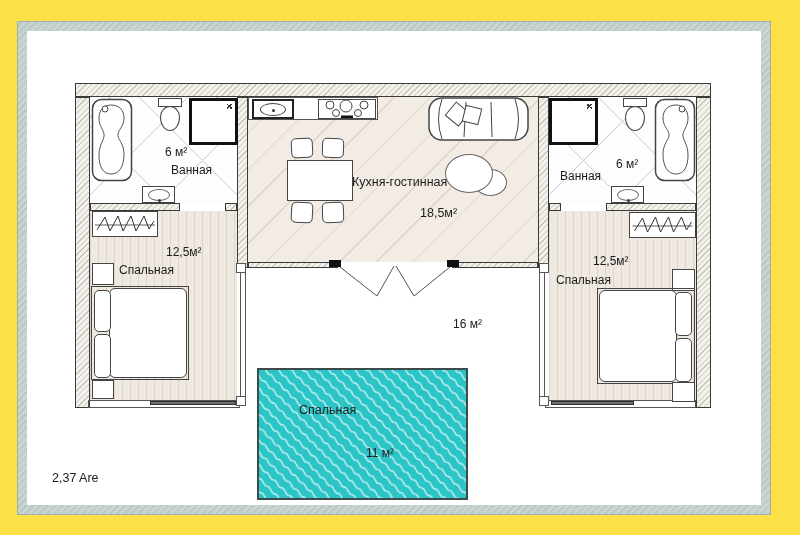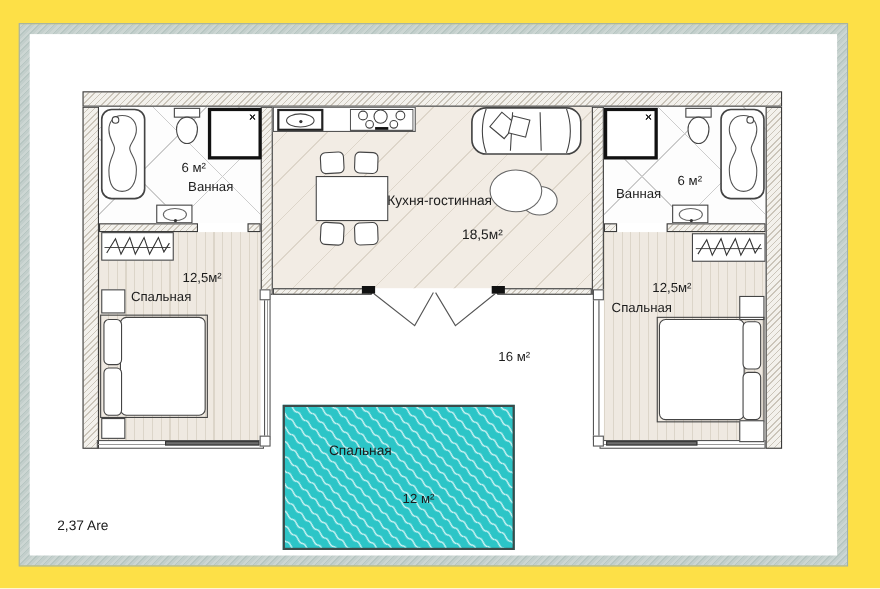--- a/index.html
+++ b/index.html
@@ -206,16 +206,16 @@
   <div class="lbl" style="left:616px;top:157px;">6 м²</div>
   <div class="lbl" style="left:560px;top:169px;">Ванная</div>
   <div class="lbl lbl-big" style="left:352px;top:175px;">Кухня-гостинная</div>
   <div class="lbl lbl-big" style="left:420px;top:206px;">18,5м²</div>
   <div class="lbl" style="left:166px;top:245px;">12,5м²</div>
   <div class="lbl" style="left:119px;top:263px;">Спальная</div>
   <div class="lbl" style="left:593px;top:254px;">12,5м²</div>
   <div class="lbl" style="left:556px;top:273px;">Спальная</div>
   <div class="lbl" style="left:453px;top:317px;">16 м²</div>
   <div class="lbl lbl-big" style="left:299px;top:403px;">Спальная</div>
-  <div class="lbl" style="left:366px;top:446px;">12 м²</div>
+  <div class="lbl" style="left:366px;top:446px;">11 м²</div>
   <div class="lbl lbl-big" style="left:52px;top:471px;">2,37 Are</div>
 
 </div>
 
 </body></html>

